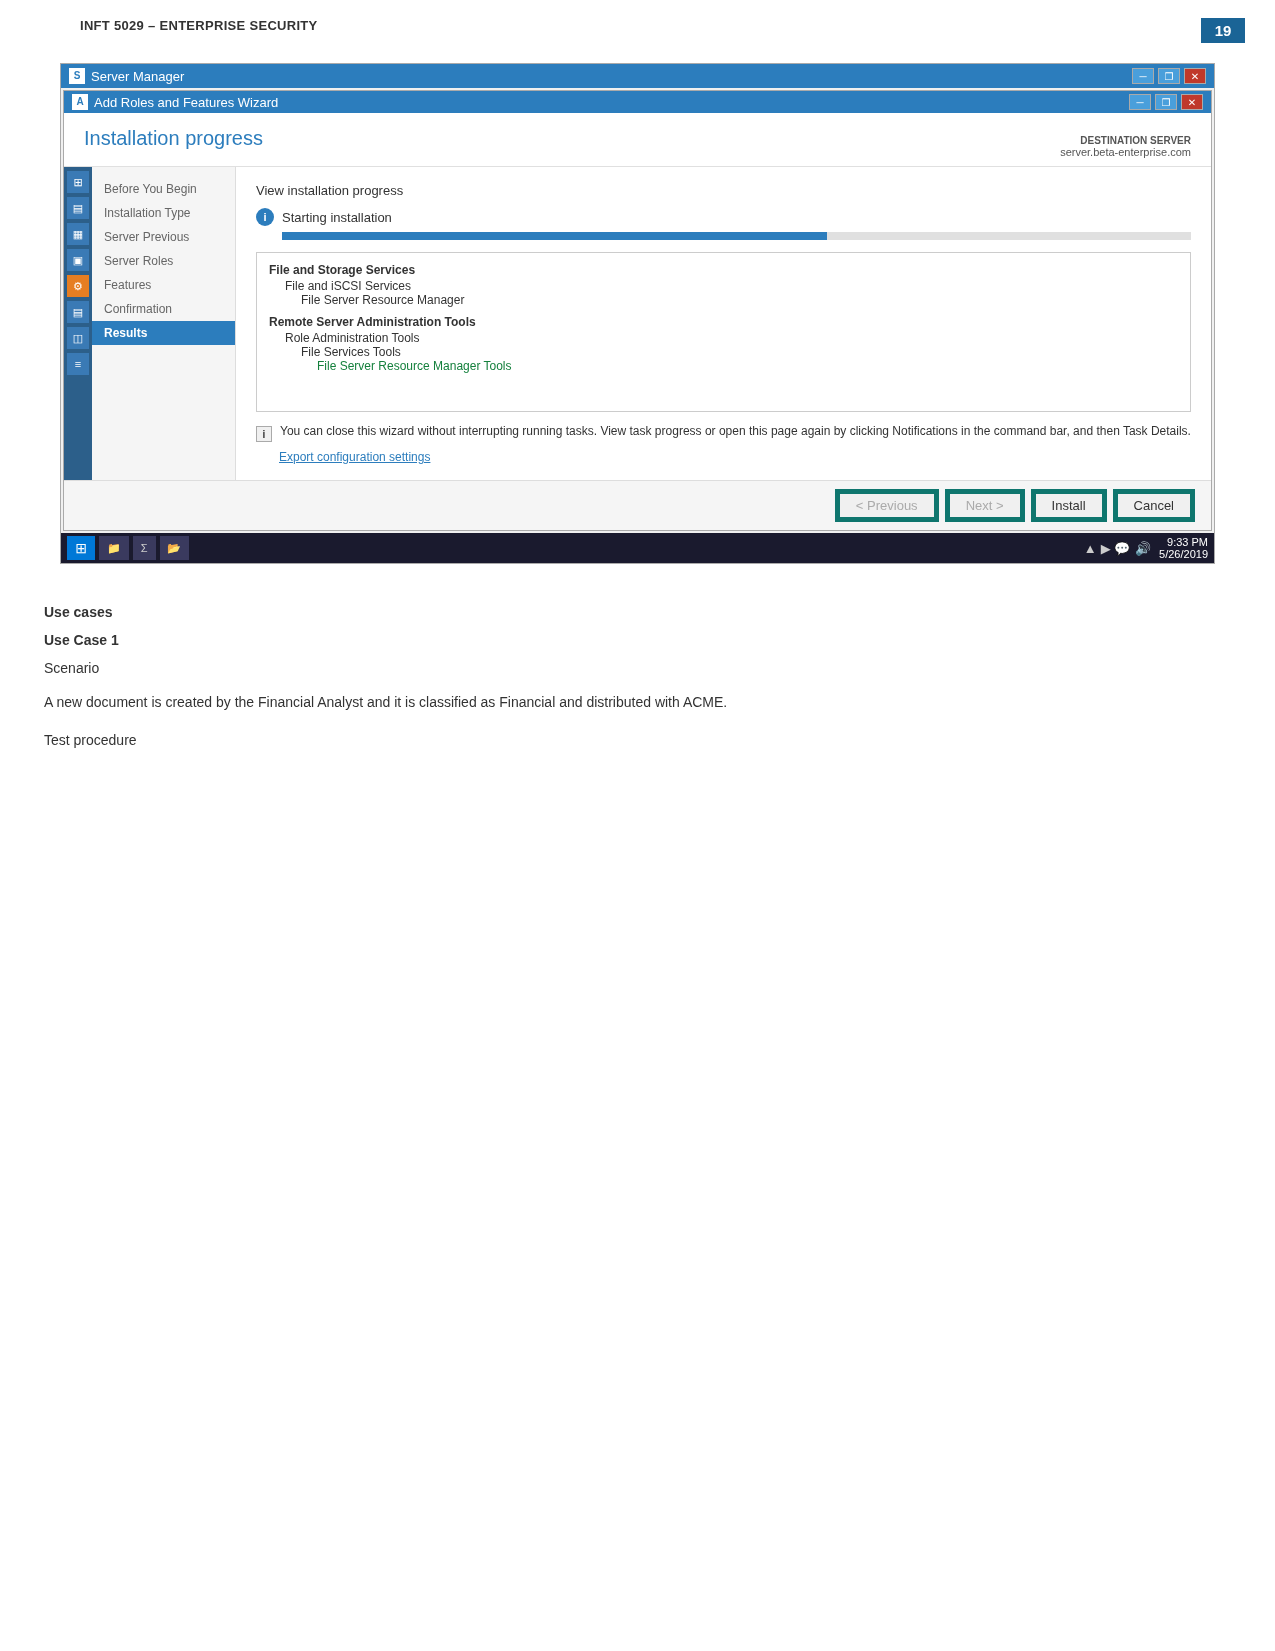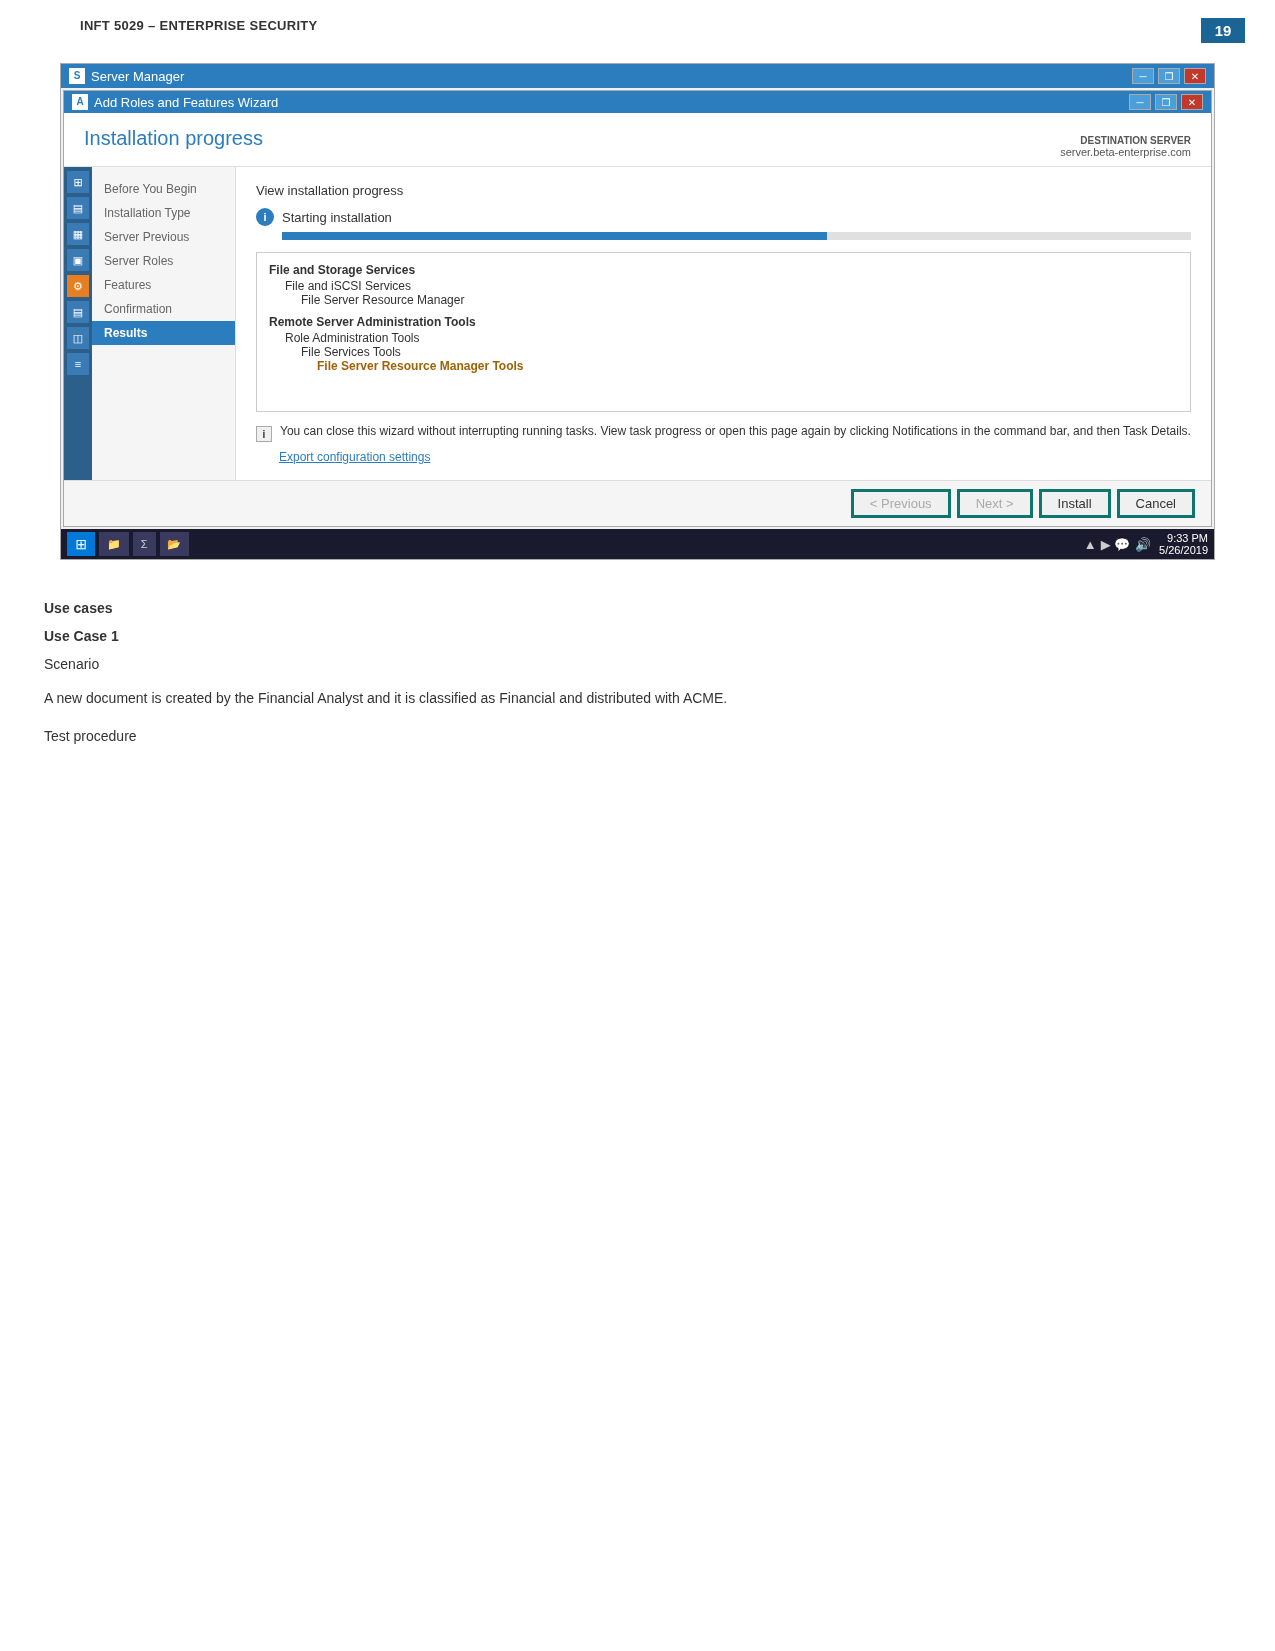--- a/index.html
+++ b/index.html
@@ -214,22 +214,21 @@
     .tree-item {
       padding-left: 16px;
       color: #333;
     }
     .tree-item-2 {
       padding-left: 32px;
       color: #333;
     }
     .tree-item-3 {
       padding-left: 48px;
-      color: #a16207;
-      font-weight: bold;
+      color: #15803d;
     }
     .tree-section {
       margin-bottom: 8px;
     }
 
     
     .info-note {
       display: flex;
       align-items: flex-start;
       gap: 8px;
@@ -264,21 +263,21 @@
       justify-content: flex-end;
       align-items: center;
       padding: 8px 16px;
       border-top: 1px solid #ddd;
       background: #f5f5f5;
       gap: 6px;
     }
     .wizard-btn {
       padding: 4px 16px;
       font-size: 13px;
-      border: 3px solid #0f766e;
+      border: 5px solid #0f766e;
       background: #f0f0f0;
       cursor: pointer;
       color: #333;
     }
     .wizard-btn.disabled { color: #aaa; }
 
     
     .taskbar {
       background: #1a1a2e;
       display: flex;

